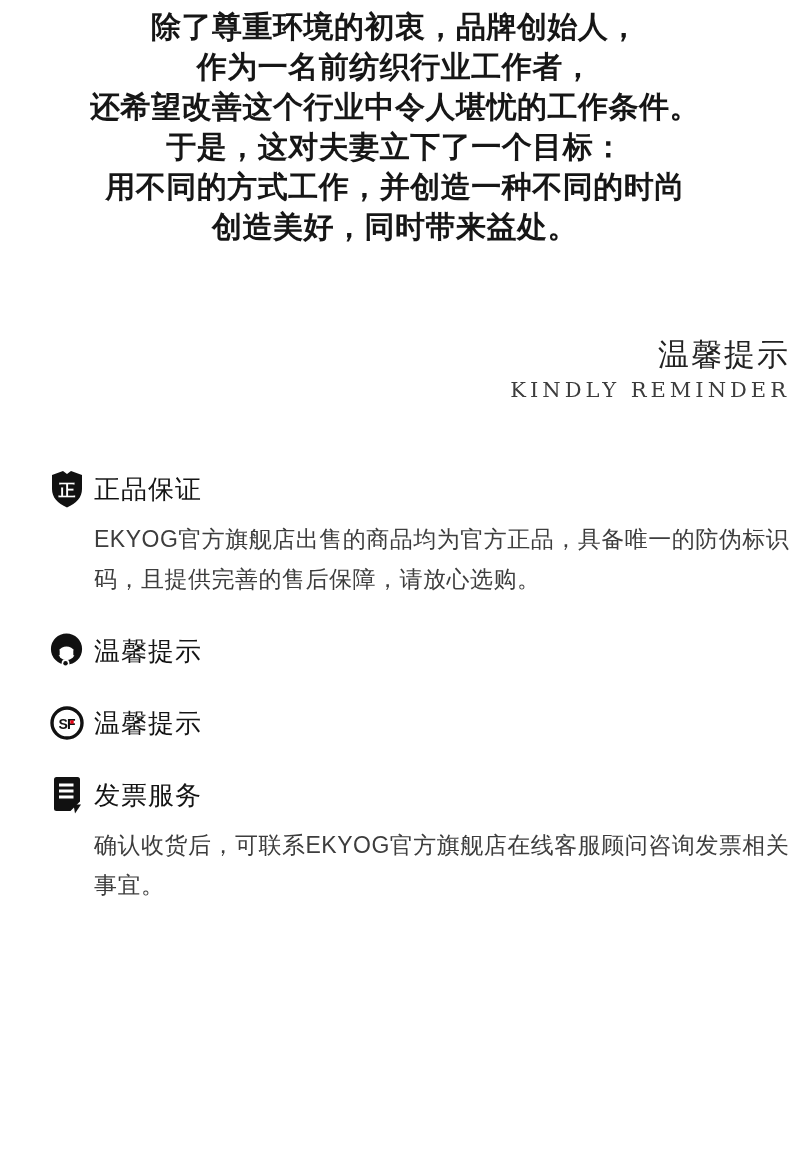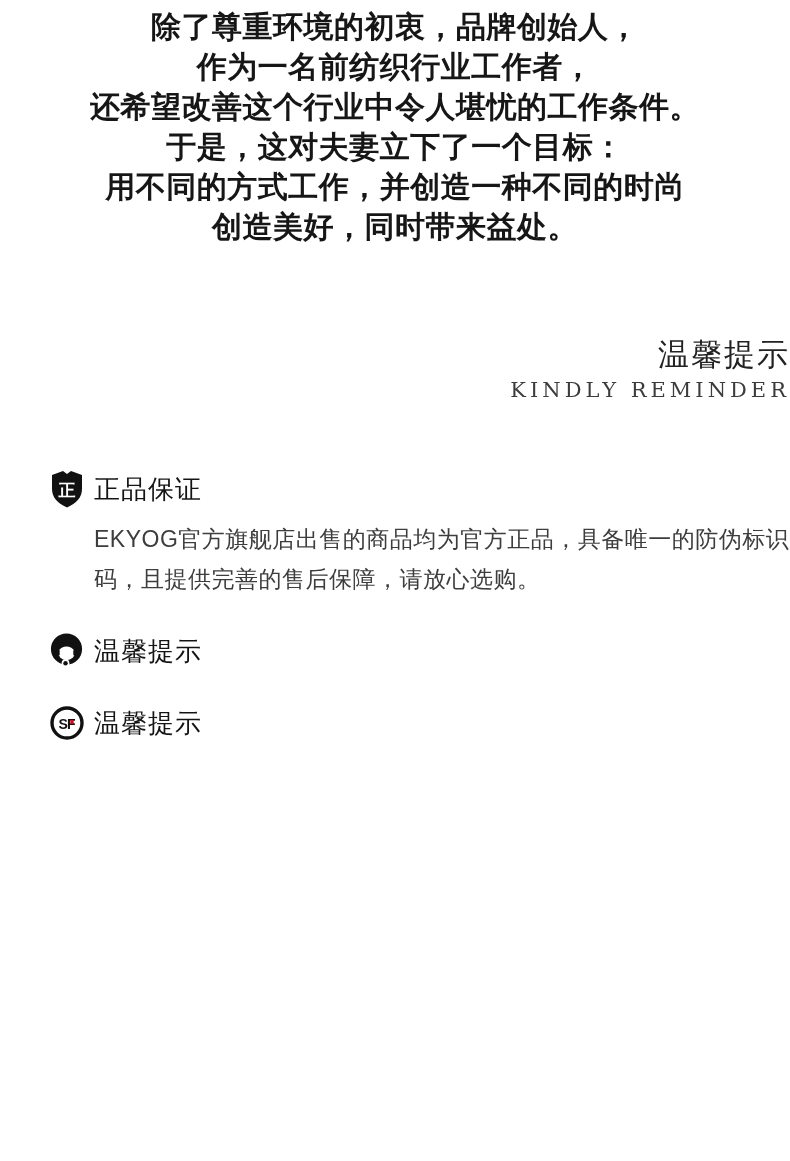--- a/index.html
+++ b/index.html
@@ -137,14 +137,31 @@
         <svg width="36" height="36" viewBox="0 0 36 36" aria-hidden="true">
           <circle cx="18" cy="18" r="15" fill="#ffffff" stroke="#111111" stroke-width="3.4"></circle>
           <text x="17.5" y="18.5" font-size="14" font-weight="800" fill="#111111" text-anchor="middle" dominant-baseline="central" letter-spacing="-1" font-family="Liberation Sans, DejaVu Sans, sans-serif">SF</text>
           <rect x="21.3" y="15.3" width="3.4" height="3.4" fill="#e60012"></rect>
         </svg>
       </span>
       <span class="section-title">温馨提示</span>
     </div>
   </div>
 
+  <div class="section">
+    <div class="section-header">
+      <span class="icon-wrap">
+        <svg width="36" height="40" viewBox="0 0 36 40" aria-hidden="true">
+          <rect x="5" y="2" width="26" height="34" rx="2.5" fill="#111111"></rect>
+          <path d="M21.5 36 L31 36 L31 26.5 Z" fill="#ffffff"></path>
+          <path d="M24.5 29.5 L32 29.5 L26 38.5 Z" fill="#111111"></path>
+          <rect x="10" y="8.5" width="14.5" height="3" fill="#ffffff"></rect>
+          <rect x="10" y="14.5" width="14.5" height="3" fill="#ffffff"></rect>
+          <rect x="10" y="20.5" width="14.5" height="3" fill="#ffffff"></rect>
+        </svg>
+      </span>
+      <span class="section-title">发票服务</span>
+    </div>
+    <div class="section-body">确认收货后，可联系EKYOG官方旗舰店在线客服顾问咨询发票相关
+事宜。</div>
+  </div>
 
 </div>
 
 </body></html>

